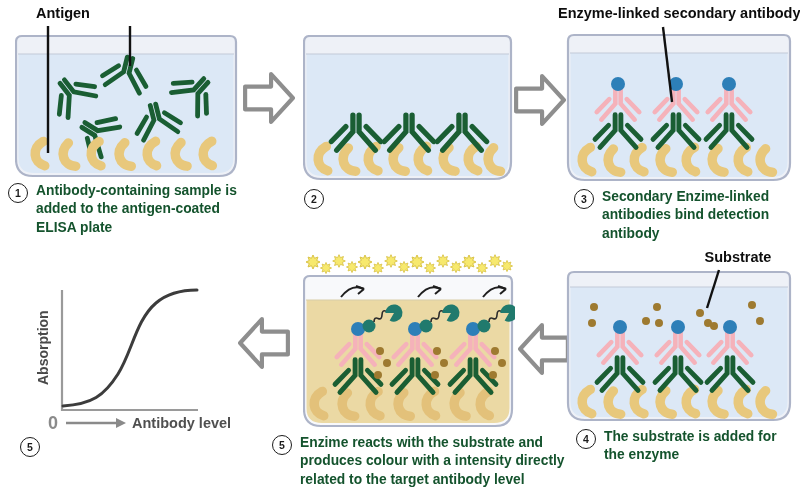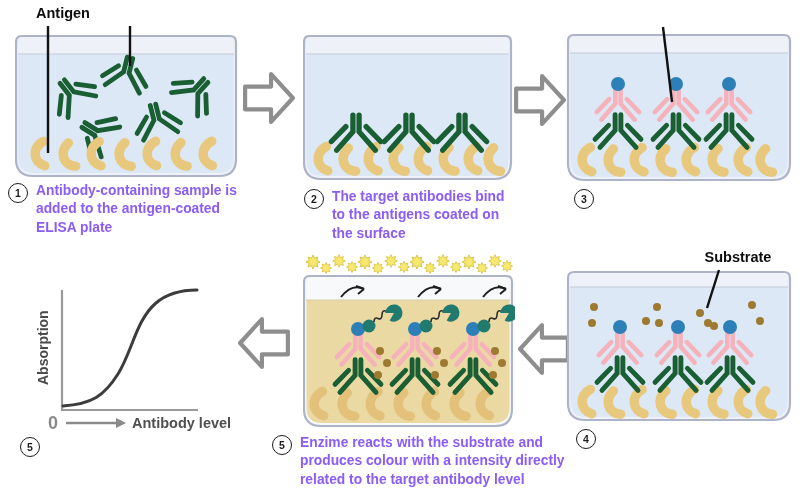--- a/index.html
+++ b/index.html
@@ -13,21 +13,21 @@
   }
   .caption{
     position:absolute;display:flex;gap:8px;align-items:flex-start;
   }
   .caption .num{
     flex:none;width:18px;height:18px;margin-top:1px;border:1.7px solid #1c1c1c;border-radius:50%;
     display:flex;align-items:center;justify-content:center;
     font-size:10.5px;font-weight:700;color:#1c1c1c;background:#fff;
   }
   .caption .txt{
-    font-size:13.8px;font-weight:700;line-height:1.34;color:#8b5cf6;
+    font-size:13.8px;font-weight:700;line-height:1.34;color:#14532d;
   }
   svg text{font-family:"Liberation Sans",sans-serif;font-weight:700;}
 </style>
 </head>
 <body>
 
 <div id="stage">
 
   <svg width="0" height="0" style="position:absolute" aria-hidden="true">
     <defs>
@@ -70,20 +70,21 @@
         <polygon points="48,15 23,15 23,3 2,26 23,49 23,37 48,37" fill="#ffffff" stroke="#8e8e8e" stroke-width="4" stroke-linejoin="round"></polygon>
       </g>
       <g id="curve-arrow" fill="none" stroke="#1f1f1f" stroke-width="2">
         <path d="M0,7 Q11,-7 23,-1"></path>
         <path d="M23,-1 L15,-4 M23,-1 L17,4"></path>
       </g>
     </defs>
   </svg>
 
   <div class="toplabel" style="left:36px;top:5px">Antigen</div>
+  <div class="toplabel" style="left:558px;top:5px;width:238px;text-align:right">Enzyme-linked secondary antibody</div>
   <div class="toplabel" style="left:702px;top:249px;width:72px;text-align:center">Substrate</div>
 
   <svg class="panel-svg" style="left:15px;top:26px" width="226" height="156" viewBox="0 0 226 156">
     <path d="M1,16 Q1,10 7,10 L215,10 Q221,10 221,16 L221,133 Q221,150 204,150 L18,150 Q1,150 1,133 Z" fill="#eef1f7" stroke="#adb4c8" stroke-width="2.2"></path>
     <path d="M3.5,28 L218.5,28 L218.5,132 Q218.5,147 203,147 L19,147 Q3.5,147 3.5,132 Z" fill="#dce8f6"></path>
     <line x1="3" y1="28" x2="219" y2="28" stroke="#c2c9d8" stroke-width="1.2"></line>
     <use href="#ab" color="#1a5e33" transform="translate(60,72) rotate(-38) scale(0.8)"></use>
     <use href="#ab" color="#1a5e33" transform="translate(110,52) rotate(14) scale(0.8)"></use>
     <use href="#ab" color="#1a5e33" transform="translate(177,70) rotate(42) scale(0.8)"></use>
     <use href="#ab" color="#1a5e33" transform="translate(143,99) rotate(-14) scale(0.8)"></use>
@@ -226,27 +227,28 @@
     <use href="#complex" transform="translate(164,134)"></use>
     <line x1="153" y1="25" x2="141" y2="63" stroke="#111" stroke-width="2.4"></line>
   </svg>
 
   <div class="caption" style="left:8px;top:182px;width:242px">
     <div class="num">1</div>
     <div class="txt">Antibody-containing sample is added to the antigen-coated ELISA plate</div>
   </div>
   <div class="caption" style="left:304px;top:188px;width:208px">
     <div class="num">2</div>
-    <div class="txt">The target antibodies bind to the antigens coated on the surface</div>
   </div>
   <div class="caption" style="left:574px;top:188px;width:222px">
     <div class="num">3</div>
+    <div class="txt">Secondary Enzime-linked antibodies bind detection antibody</div>
   </div>
   <div class="caption" style="left:576px;top:428px;width:220px">
     <div class="num">4</div>
+    <div class="txt">The substrate is added for the enzyme</div>
   </div>
   <div class="caption" style="left:272px;top:434px;width:308px">
     <div class="num">5</div>
     <div class="txt">Enzime reacts with the substrate and produces colour with a intensity directly related to the target antibody level</div>
   </div>
   <div class="caption" style="left:20px;top:436px;width:232px">
     <div class="num">5</div>
   </div>
 
 </div>

